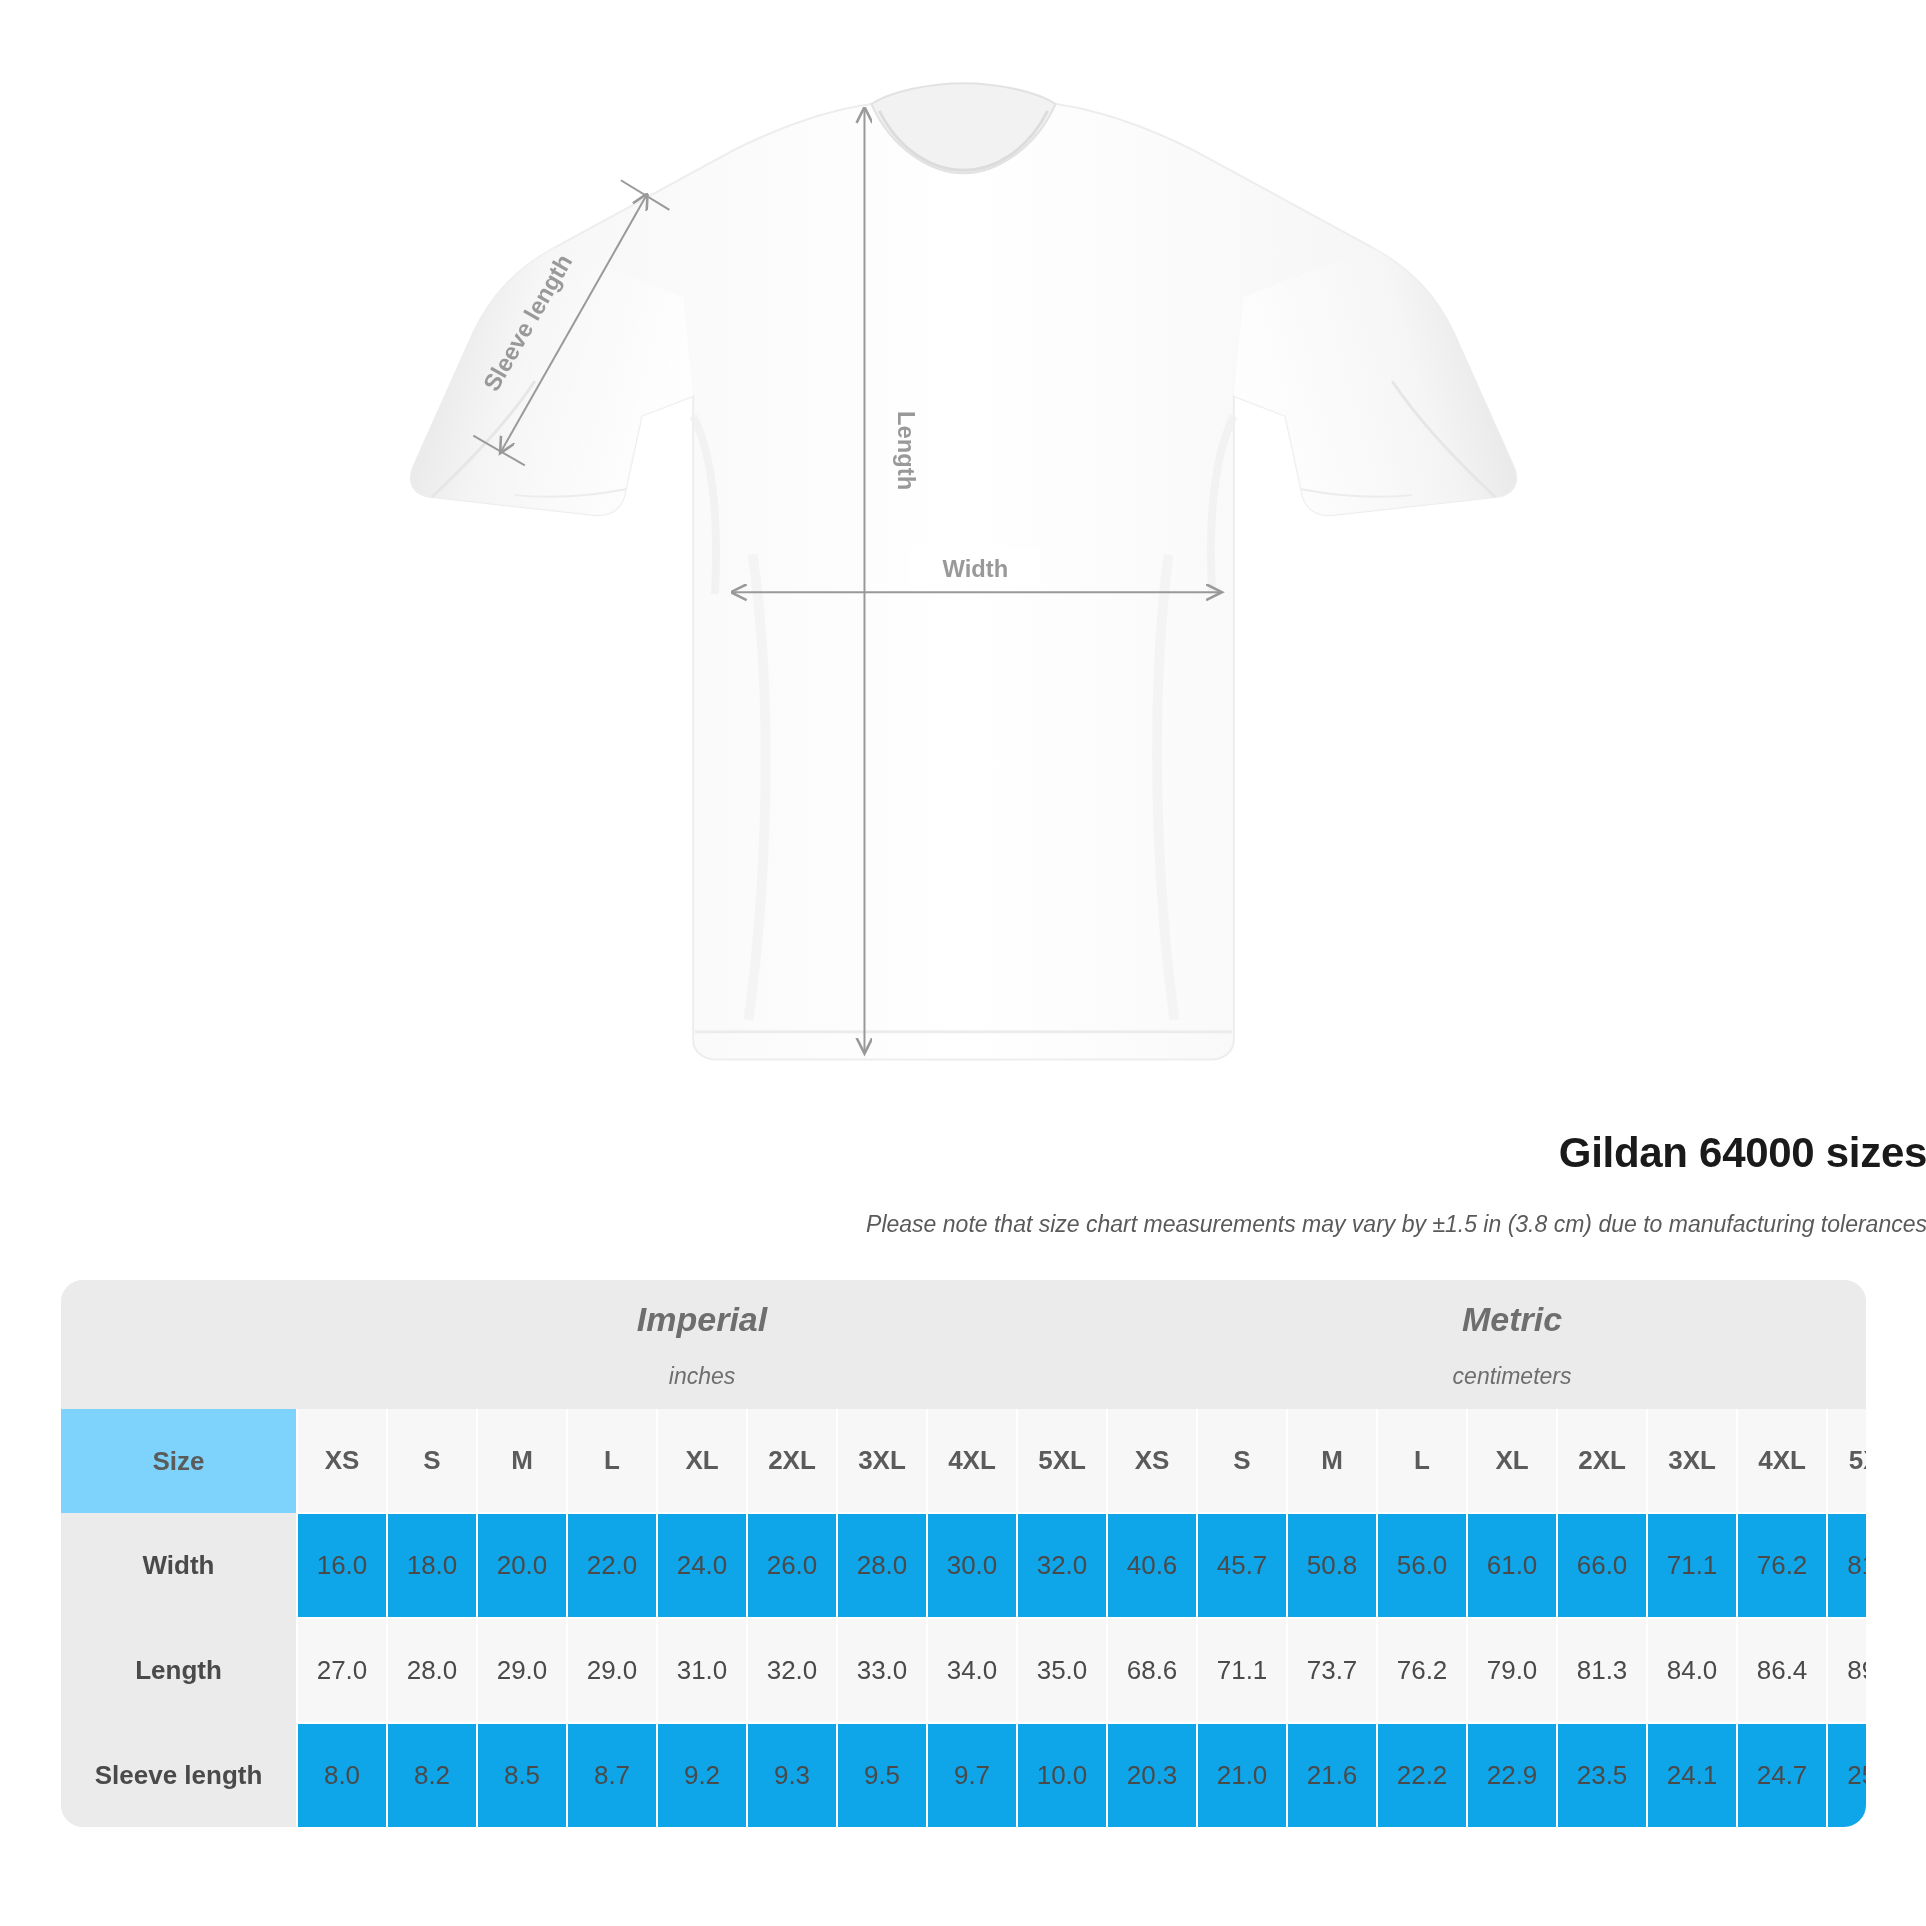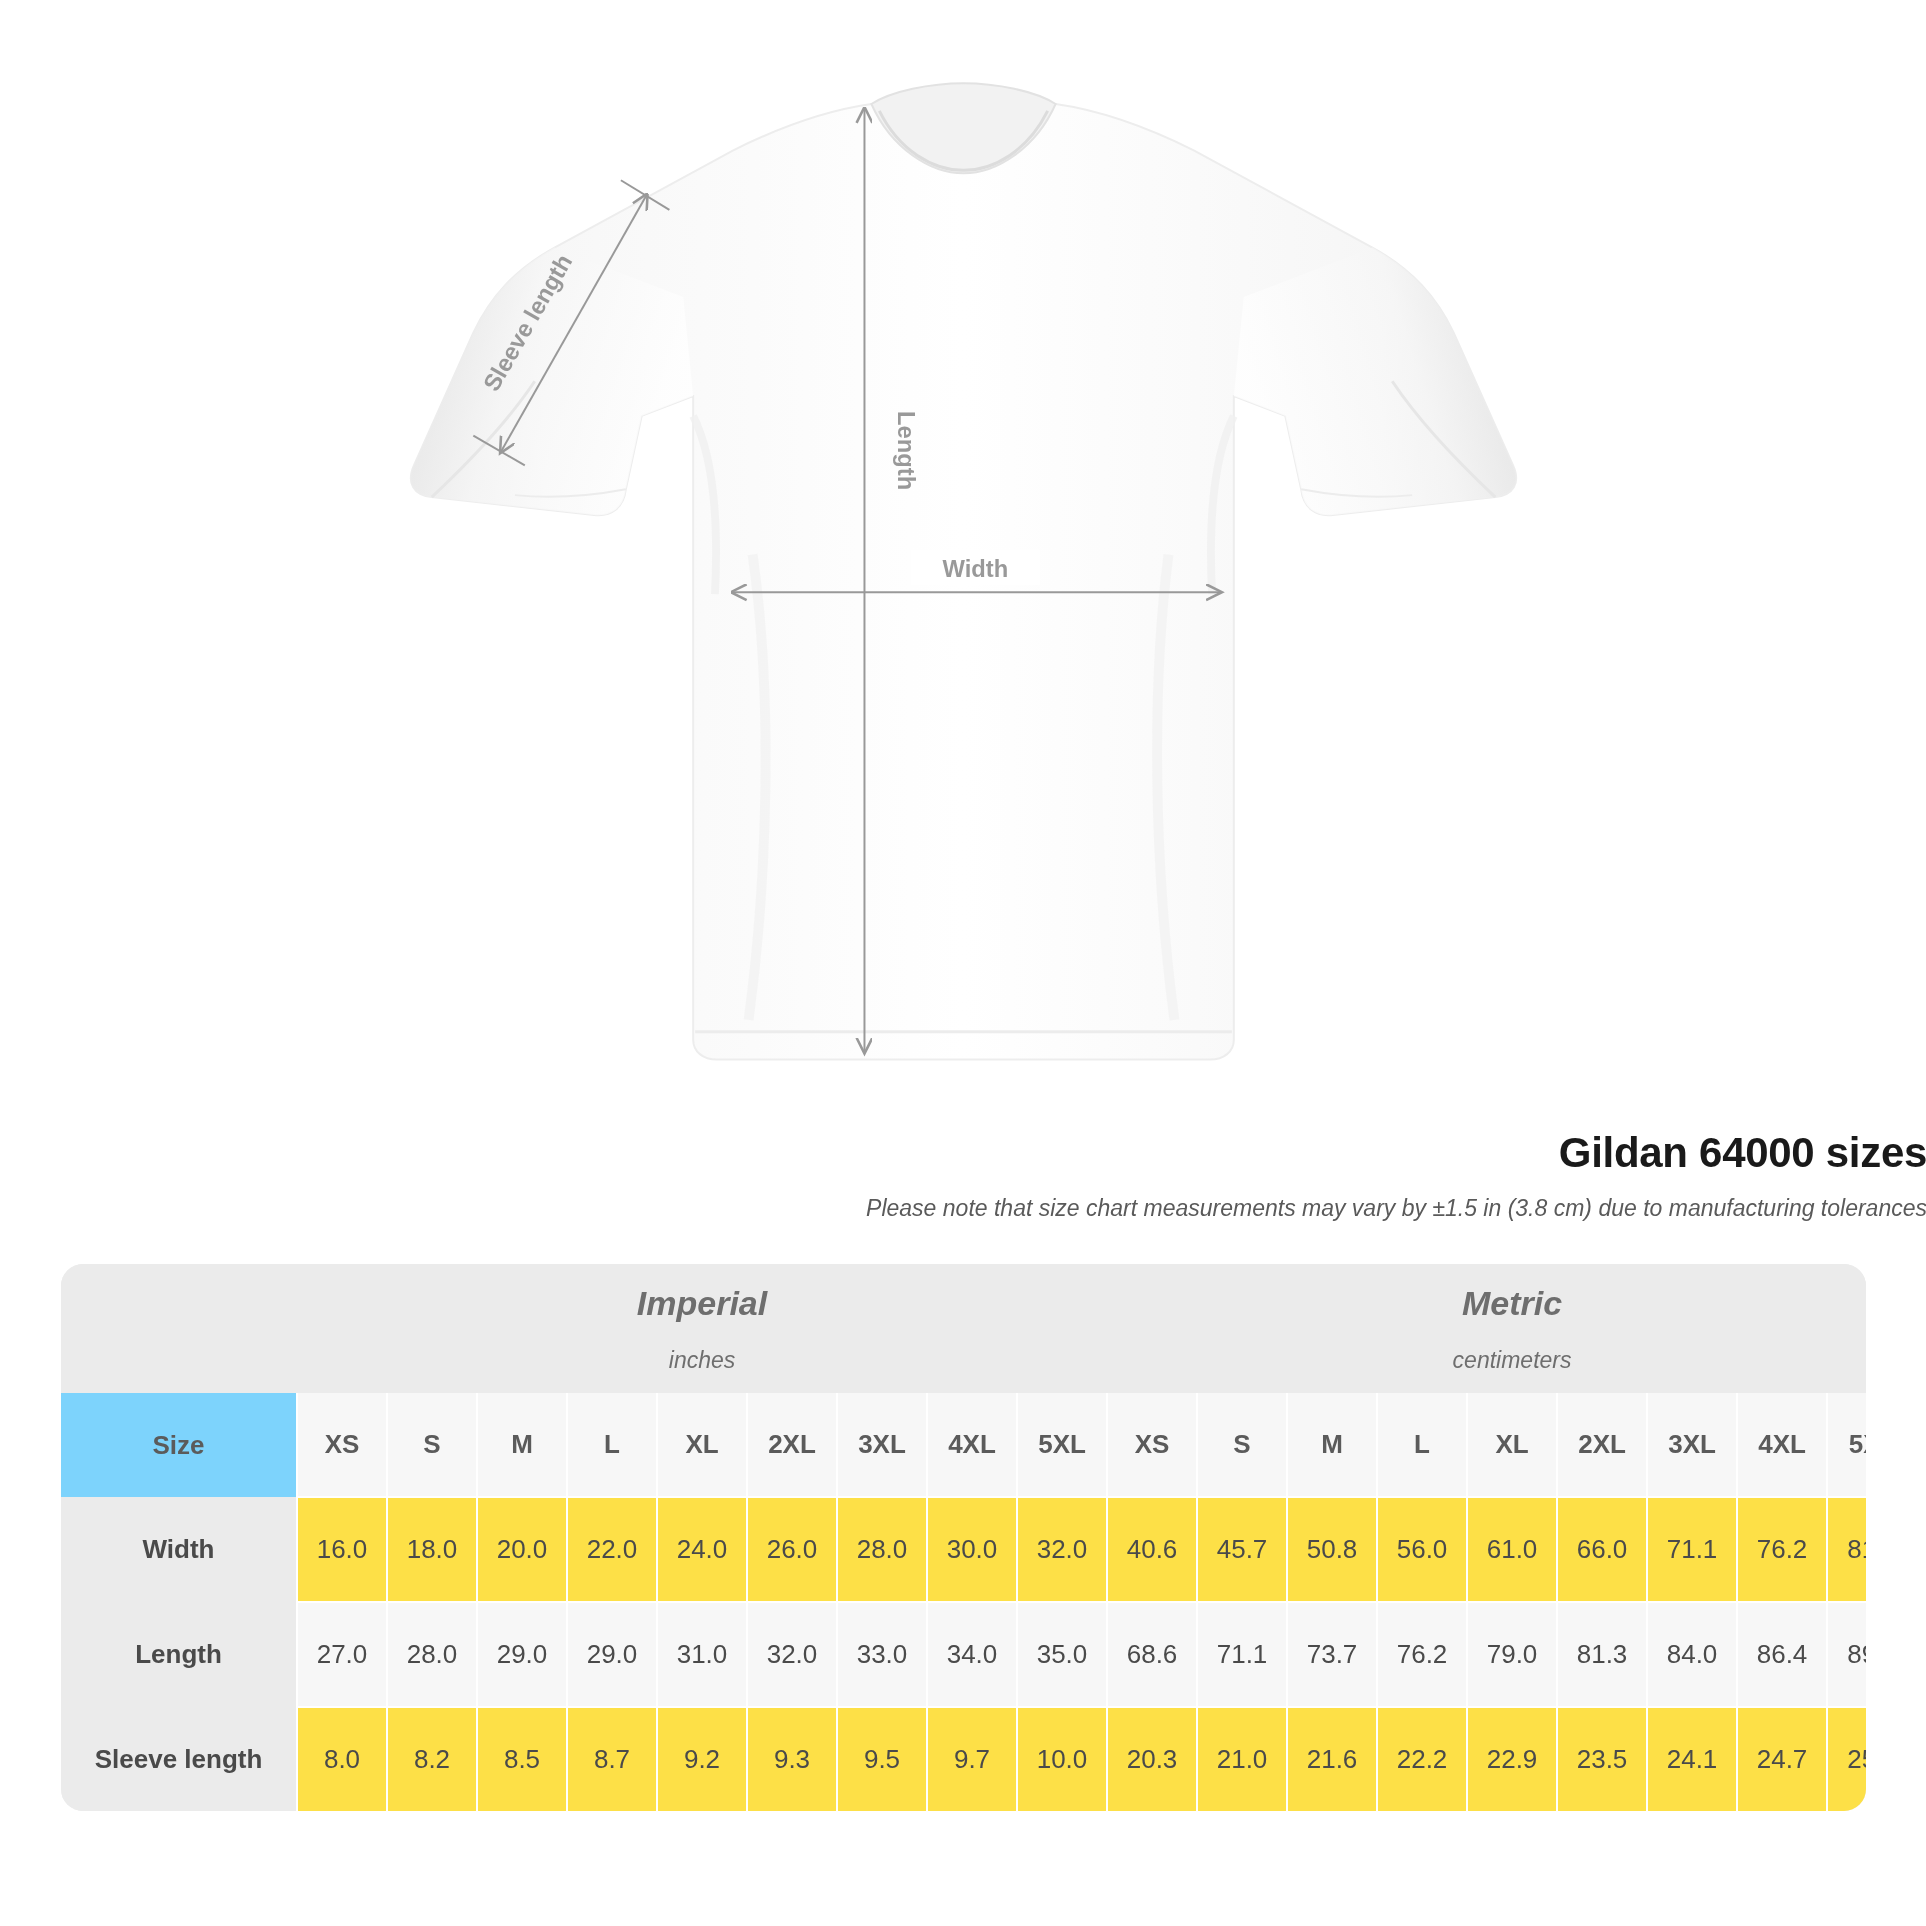--- a/index.html
+++ b/index.html
@@ -41,21 +41,21 @@
   .chart-title {
     font-size: 42px;
     font-weight: bold;
     color: #1a1a1a;
     letter-spacing: -0.3px;
   }
   .chart-note {
     font-size: 23px;
     font-style: italic;
     color: #5a5a5a;
-    margin-top: 18px;
+    margin-top: 34px;
   }
 
   
   .table-wrap {
     margin: 42px 61px 0 61px;
     border-radius: 22px;
     overflow: hidden;
     background: #ebebeb;
   }
   table.size-table {
@@ -100,21 +100,21 @@
     background: #f7f7f7;
   }
   tr.row-head td.label-cell { background: #7dd3fc; }
 
   tr.data-row td {
     height: 103px;
     vertical-align: middle;
     font-size: 26px;
     color: #4a4a4a;
   }
-  tr.data-row.alt td { background: #fde047; }
+  tr.data-row.alt td { background: #0ea5e9; }
   tr.data-row.plain td { background: #f7f7f7; }
   tr.data-row td.label-cell {
     font-weight: bold;
     color: #4a4a4a;
     background: #ebebeb;
   }
   tr.data-row.plain td.label-cell { background: #ebebeb; }
 
   td.cell {
     border-left: 2px solid #ffffff;

